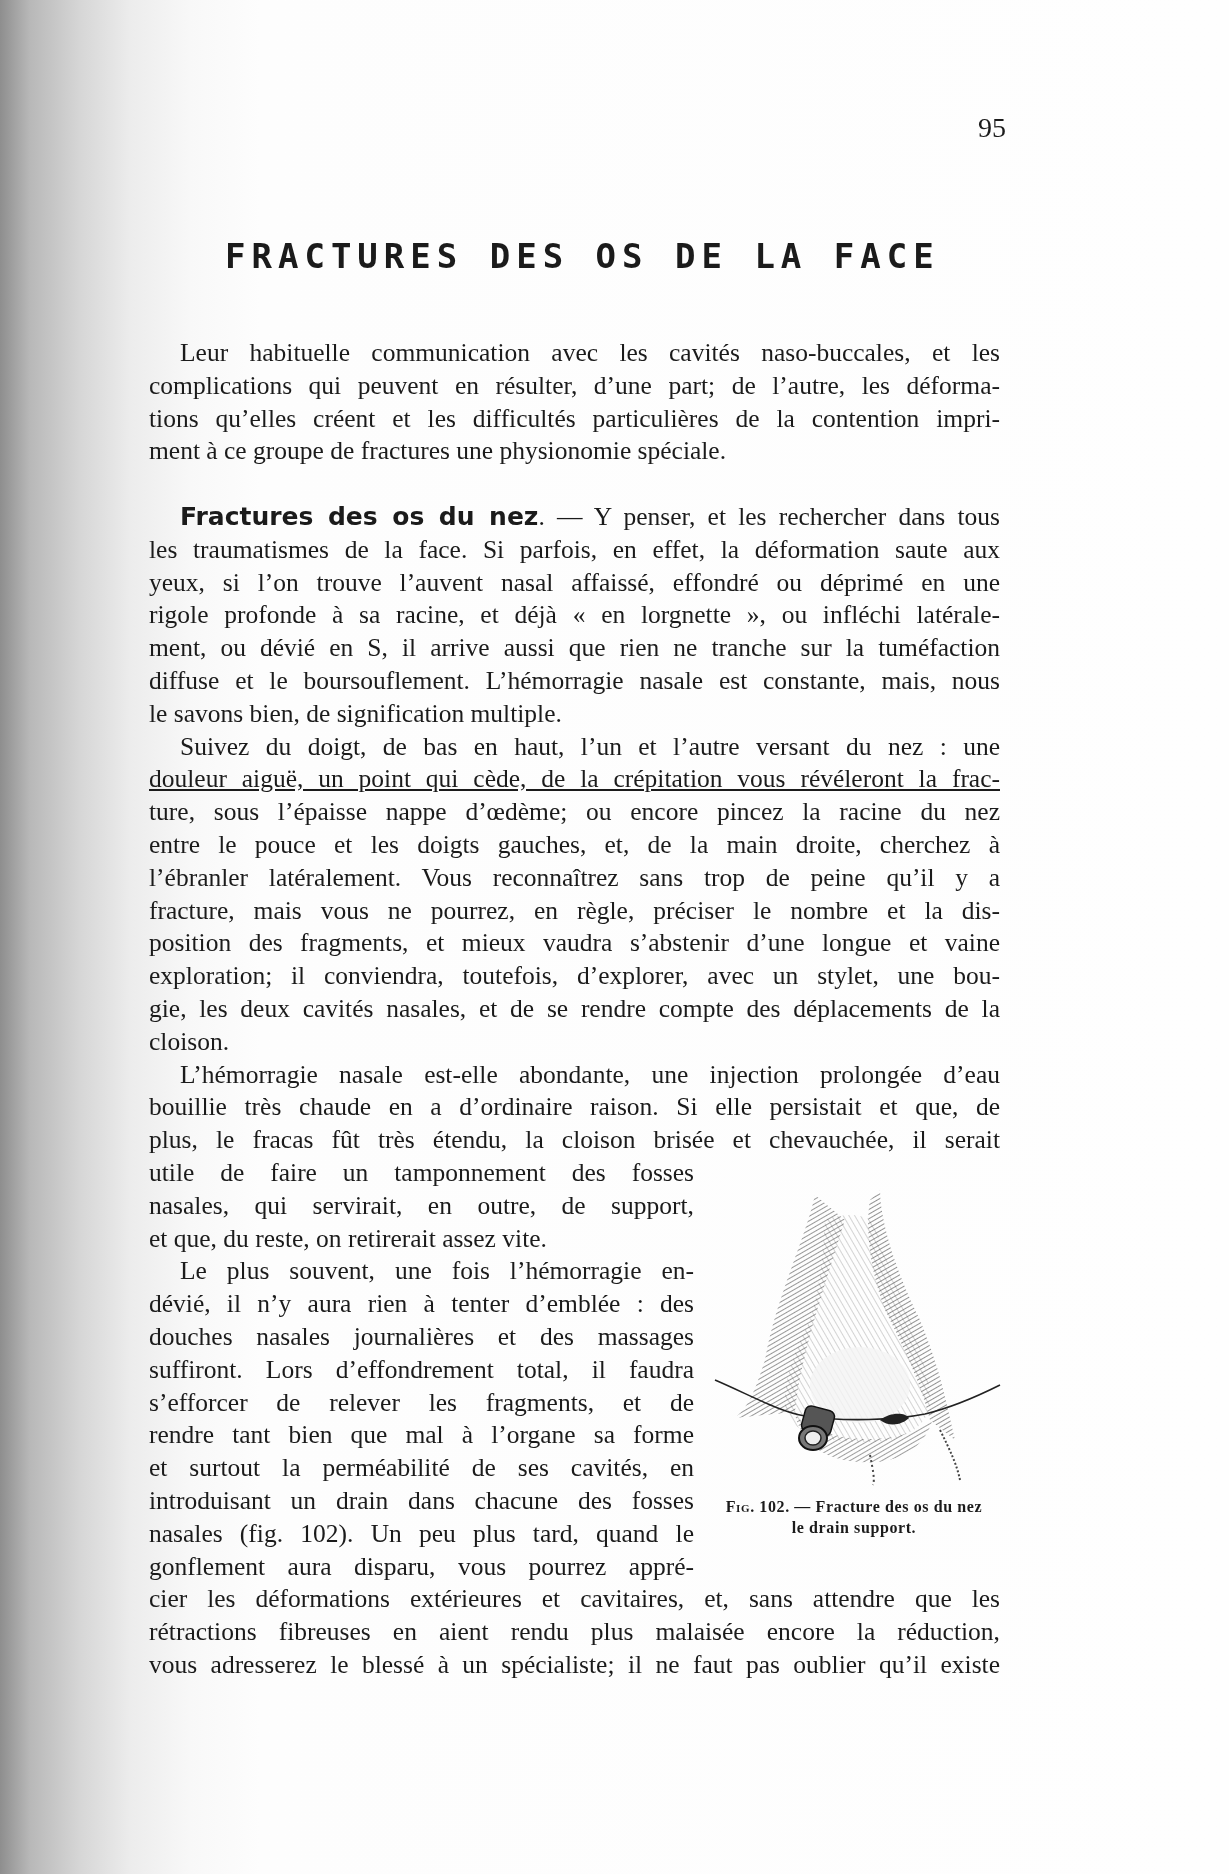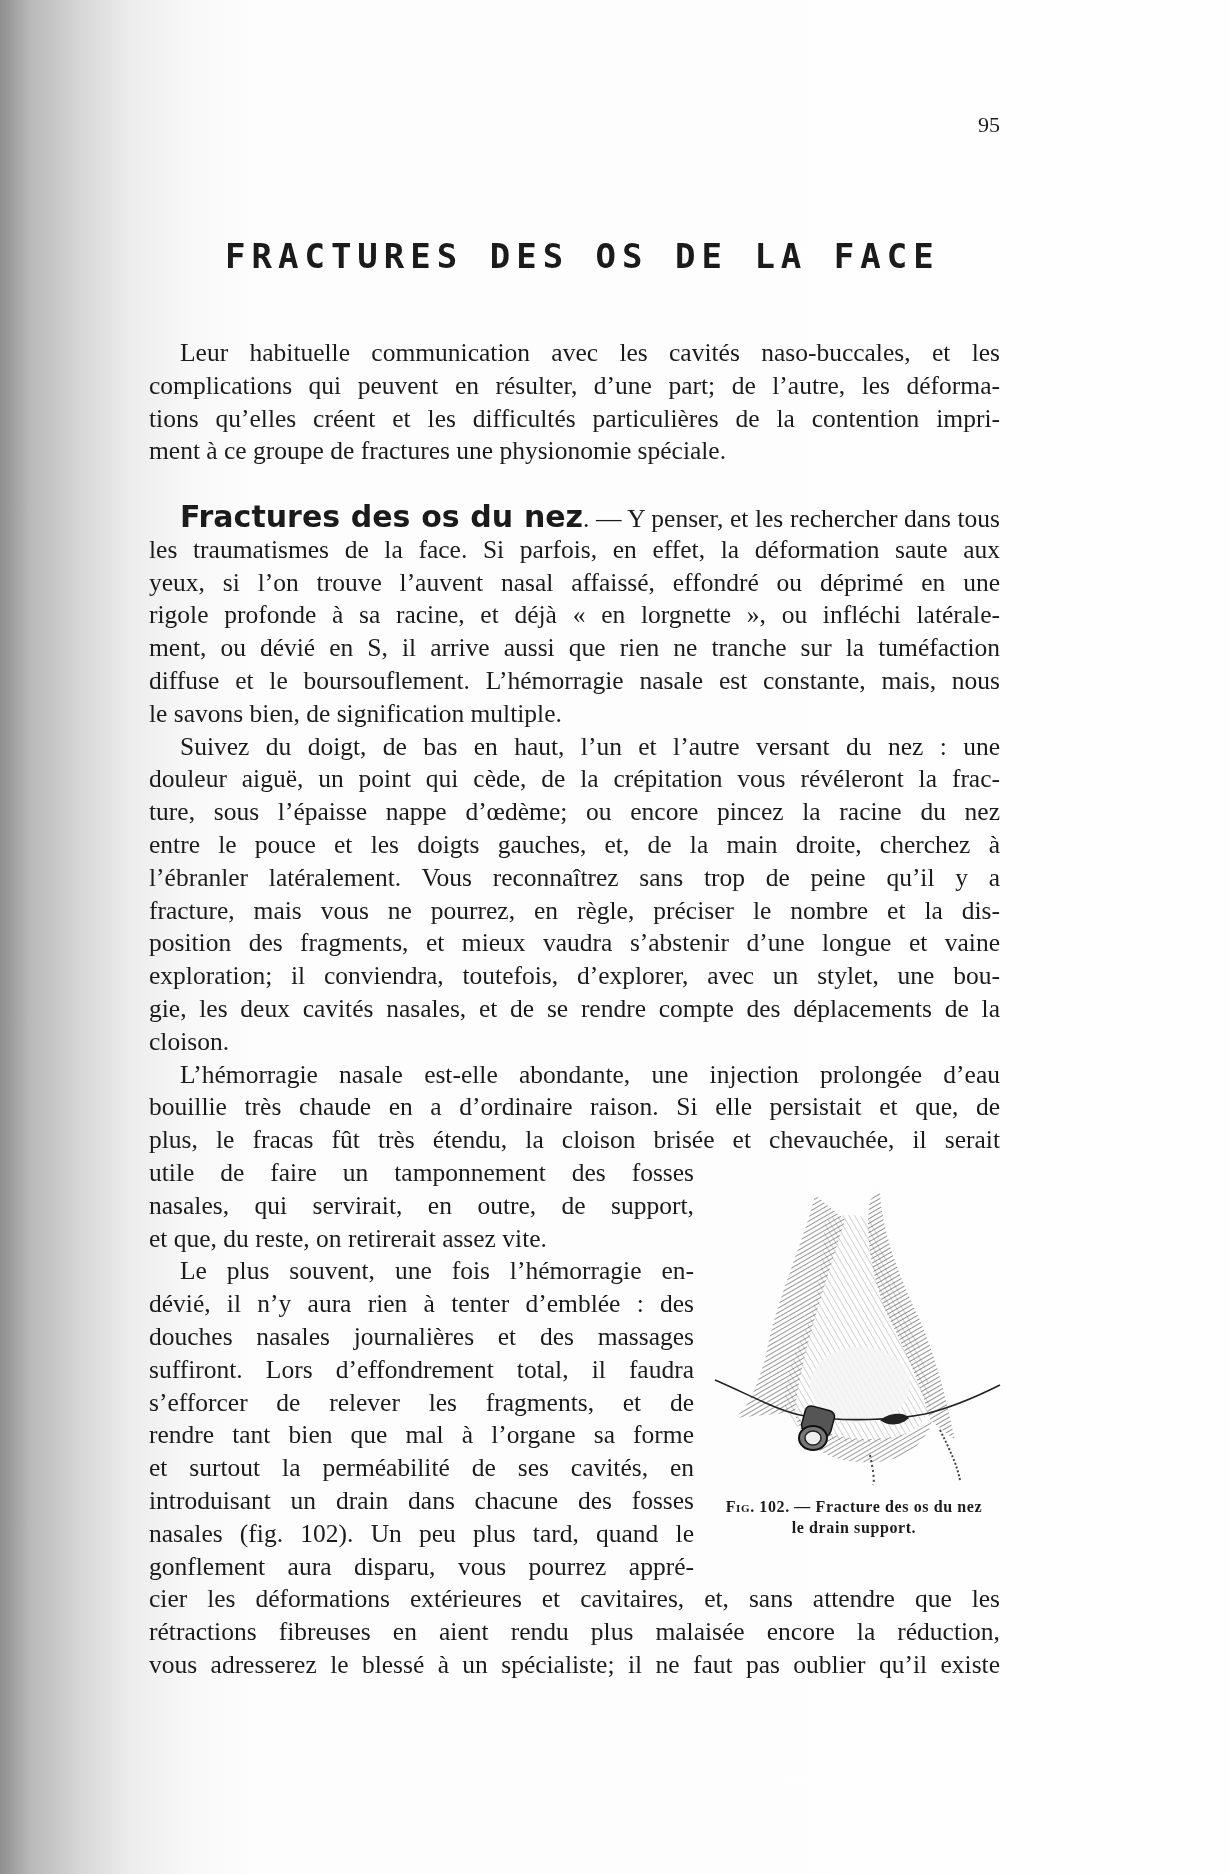--- a/index.html
+++ b/index.html
@@ -4,41 +4,41 @@
 <style>
   html, body { margin: 0; padding: 0; }
   body {
     width: 1229px; height: 1874px; position: relative; overflow: hidden;
     background: linear-gradient(to right, #8e8e8e 0px, #b8b8b8 30px, #d6d6d6 80px, #ececec 130px, #f8f8f8 190px, #fdfdfd 260px, #fefefe 100%);
     font-family: "Liberation Serif", "DejaVu Serif", serif;
     color: #1b1b1b;
   }
   .page-number {
     position: absolute; left: 978px; top: 112px;
-    font-size: 22px; letter-spacing: 0px;
+    font-size: 28px; letter-spacing: 0px;
   }
   .chapter-title {
     position: absolute; left: 225px; top: 236px; width: 680px;
     font-family: "DejaVu Sans Mono", "Liberation Mono", monospace;
     font-weight: bold; font-size: 34px; letter-spacing: 6px;
     white-space: nowrap;
   }
   .line {
     position: absolute; left: 149px; width: 851px;
     font-size: 25.5px; line-height: 33px; height: 33px;
     text-align: justify; text-align-last: justify;
     white-space: nowrap; overflow: visible;
   }
   .line.last { text-align-last: left; }
   .line.indent { left: 180px; width: 820px; }
   .line.narrow { width: 545px; }
   .line.narrow.indent { left: 180px; width: 514px; }
   .line span.bold-head {
     font-family: "DejaVu Sans", "Liberation Sans", sans-serif;
-    font-weight: bold; font-size: 30px;
+    font-weight: bold; font-size: 25px;
   }
   .figure {
     position: absolute; left: 695px; top: 1180px; width: 320px; height: 310px;
   }
   .figure svg { width: 100%; height: 100%; }
   .caption {
     position: absolute; left: 698px; top: 1496px; width: 312px;
     font-size: 16px; line-height: 21px; text-align: center;
     letter-spacing: 0.6px;
     font-weight: bold;
@@ -58,21 +58,21 @@
       <div class="line " style="top: 401.6px;">tions qu’elles créent et les difficultés particulières de la contention impri-</div>
       <div class="line last" style="top: 434.4px;">ment à ce groupe de fractures une physionomie spéciale.</div>
       <div class="line indent" style="top: 500px;"><span class="bold-head">Fractures des os du nez</span><span>. — Y penser, et les rechercher dans tous</span></div>
       <div class="line " style="top: 532.8px;">les traumatismes de la face. Si parfois, en effet, la déformation saute aux</div>
       <div class="line " style="top: 565.6px;">yeux, si l’on trouve l’auvent nasal affaissé, effondré ou déprimé en une</div>
       <div class="line " style="top: 598.4px;">rigole profonde à sa racine, et déjà « en lorgnette », ou infléchi latérale-</div>
       <div class="line " style="top: 631.2px;">ment, ou dévié en S, il arrive aussi que rien ne tranche sur la tuméfaction</div>
       <div class="line " style="top: 664px;">diffuse et le boursouflement. L’hémorragie nasale est constante, mais, nous</div>
       <div class="line last" style="top: 696.8px;">le savons bien, de signification multiple.</div>
       <div class="line indent " style="top: 729.6px;">Suivez du doigt, de bas en haut, l’un et l’autre versant du nez : une</div>
-      <div class="line " style="top: 762.4px;">douleur aiguë, un point qui cède, de la crépitation vous révéleront la frac-</div>
+      <div class="line " style="top: 762.4px; text-decoration: underline;">douleur aiguë, un point qui cède, de la crépitation vous révéleront la frac-</div>
       <div class="line " style="top: 795.2px;">ture, sous l’épaisse nappe d’œdème; ou encore pincez la racine du nez</div>
       <div class="line " style="top: 828px;">entre le pouce et les doigts gauches, et, de la main droite, cherchez à</div>
       <div class="line " style="top: 860.8px;">l’ébranler latéralement. Vous reconnaîtrez sans trop de peine qu’il y a</div>
       <div class="line " style="top: 893.6px;">fracture, mais vous ne pourrez, en règle, préciser le nombre et la dis-</div>
       <div class="line " style="top: 926.4px;">position des fragments, et mieux vaudra s’abstenir d’une longue et vaine</div>
       <div class="line " style="top: 959.2px;">exploration; il conviendra, toutefois, d’explorer, avec un stylet, une bou-</div>
       <div class="line " style="top: 992px;">gie, les deux cavités nasales, et de se rendre compte des déplacements de la</div>
       <div class="line last" style="top: 1024.8px;">cloison.</div>
       <div class="line indent" style="top: 1057.6px;">L’hémorragie nasale est-elle abondante, une injection prolongée d’eau</div>
       <div class="line " style="top: 1090.4px;">bouillie très chaude en a d’ordinaire raison. Si elle persistait et que, de</div>

